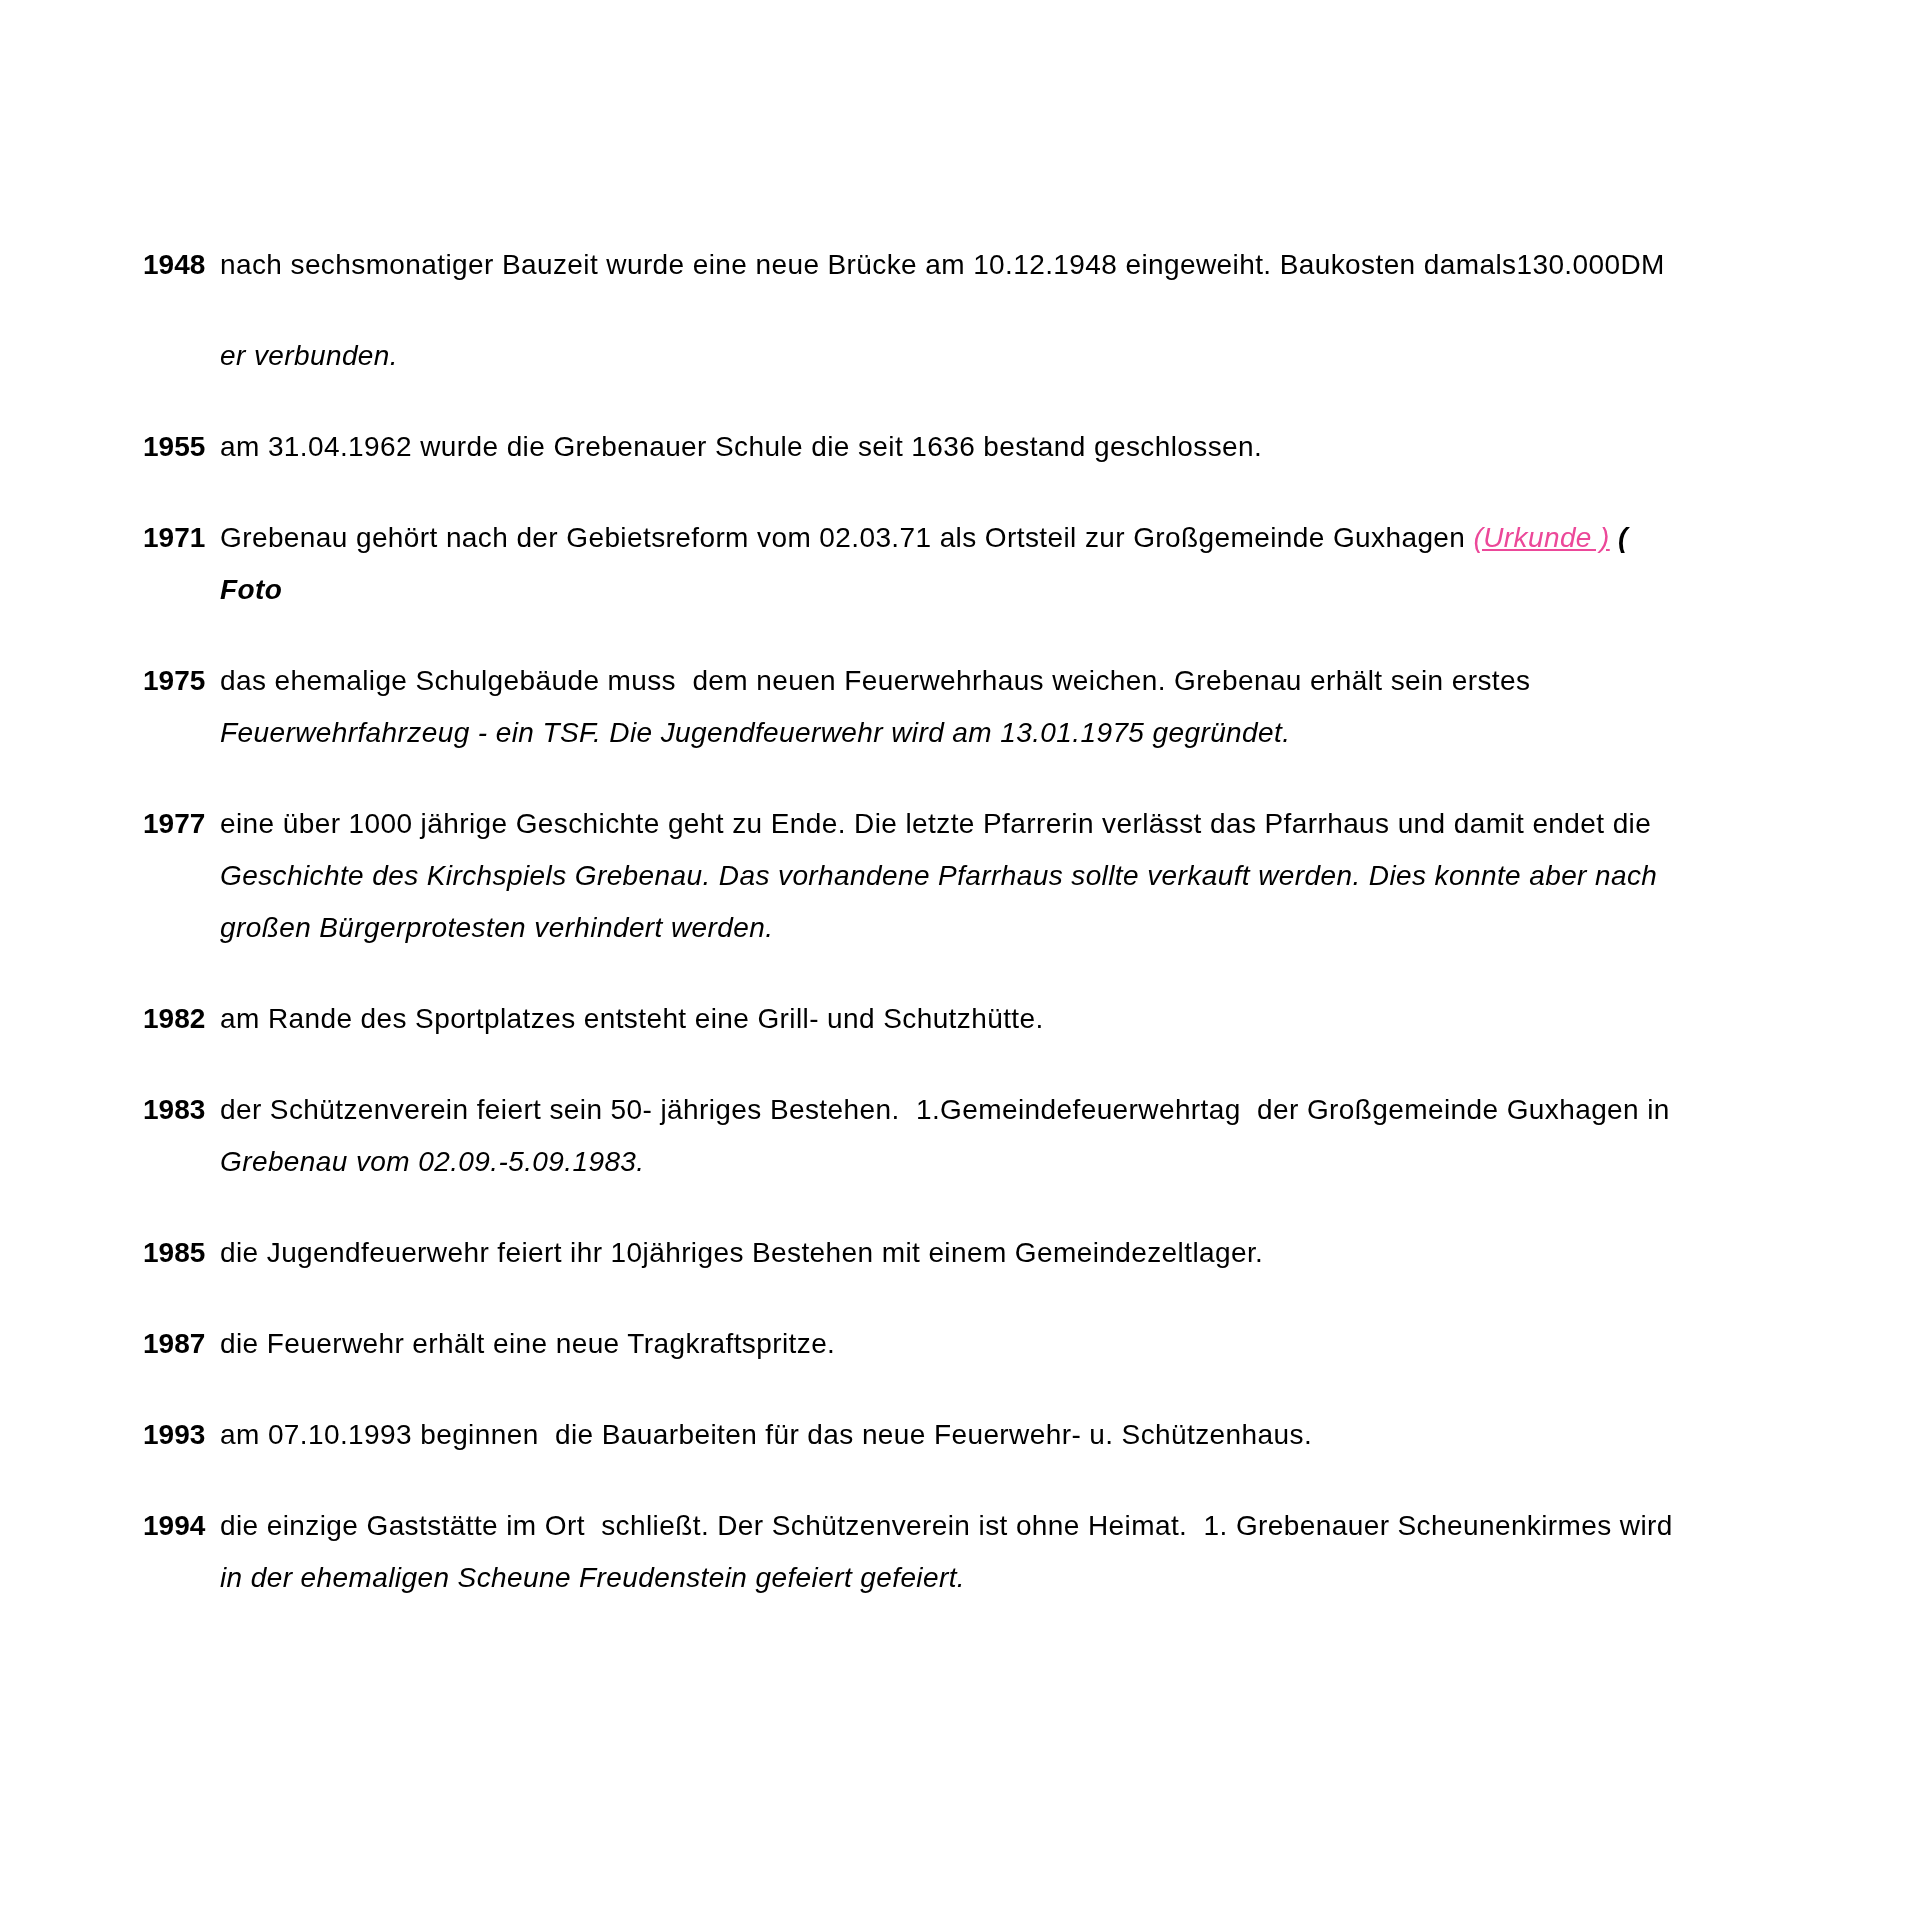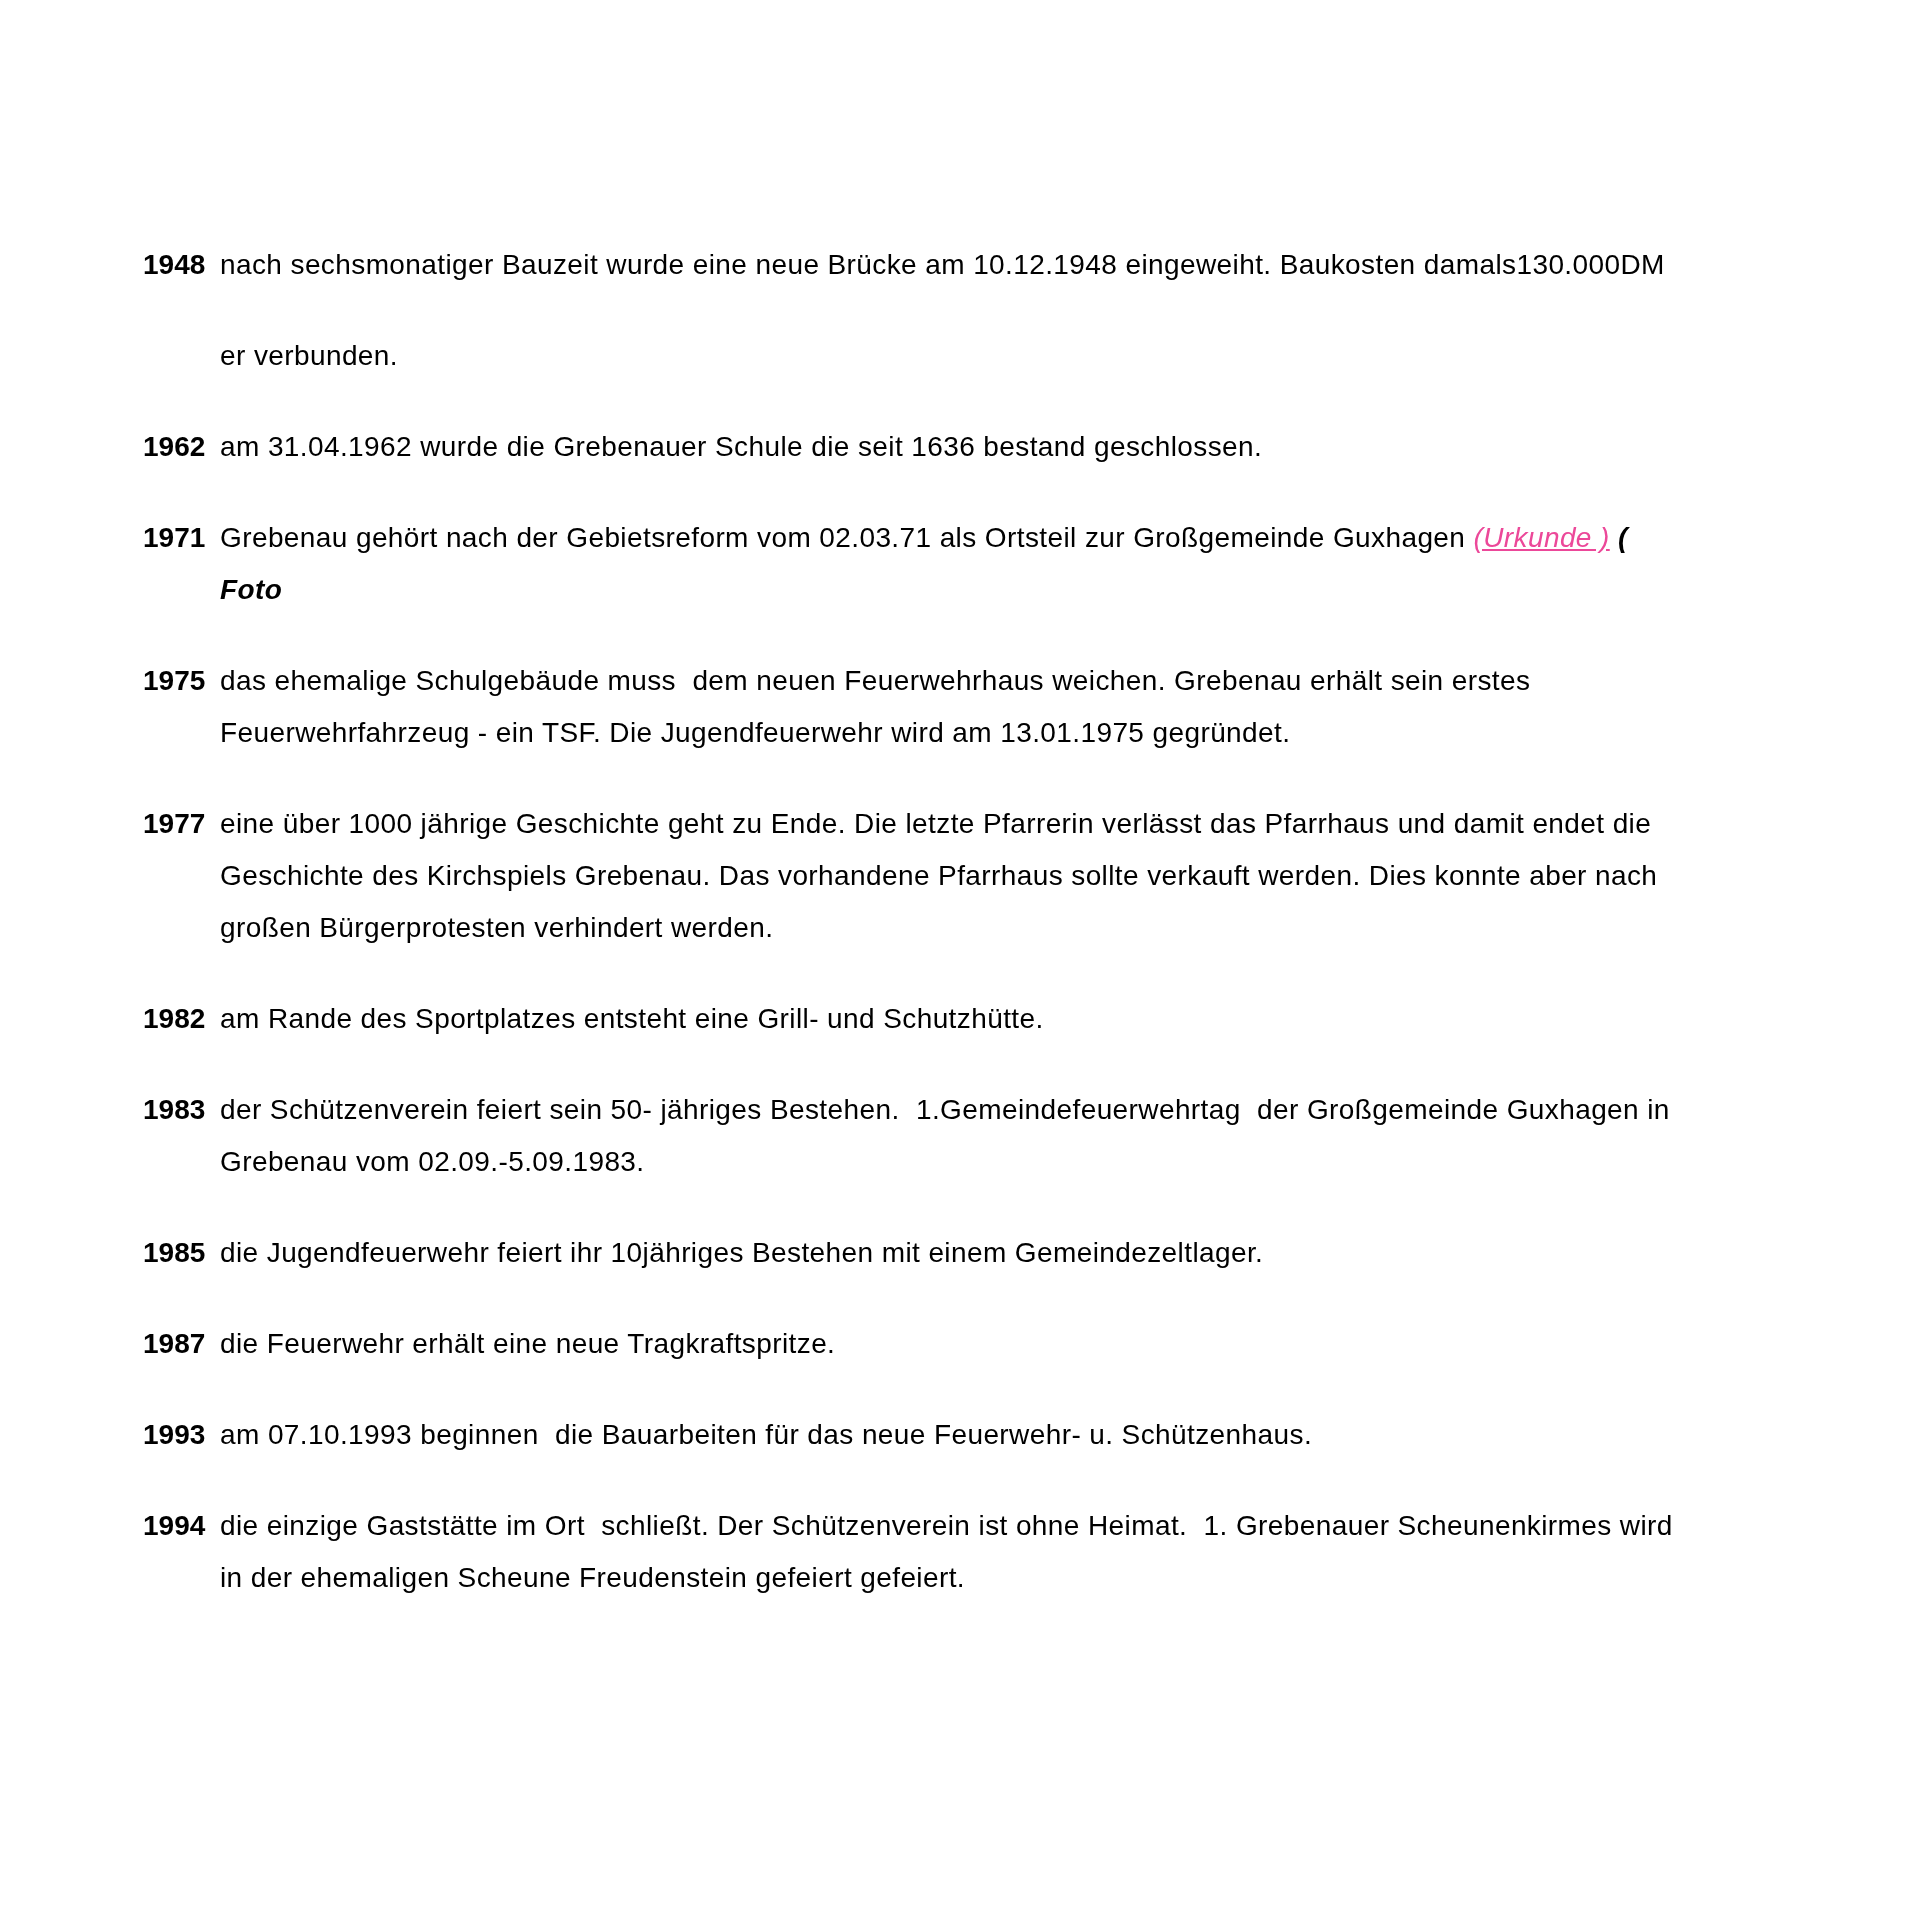--- a/index.html
+++ b/index.html
@@ -25,20 +25,21 @@
     margin: 0 0 39px 0;
   }
   .line {
     font-size: 28px;
     line-height: 52px;
     letter-spacing: 0.4px;
     white-space: pre;
   }
   .cont {
     margin-left: 77px;
+    font-style: italic;
   }
   .year {
     display: inline-block;
     width: 77px;
     font-weight: bold;
     letter-spacing: 0;
   }
   .link {
     color: #ec4899;
     font-style: italic;
@@ -57,21 +58,21 @@
 
   <div class="entry">
     <div class="line"><span class="year">1948</span><span>nach sechsmonatiger Bauzeit wurde eine neue Brücke am 10.12.1948 eingeweiht. Baukosten damals130.000DM</span></div>
   </div>
 
   <div class="entry">
     <div class="line cont">er verbunden.</div>
   </div>
 
   <div class="entry">
-    <div class="line"><span class="year">1962</span><span>am 31.04.1962 wurde die Grebenauer Schule die seit 1636 bestand geschlossen.</span></div>
+    <div class="line"><span class="year">1955</span><span>am 31.04.1962 wurde die Grebenauer Schule die seit 1636 bestand geschlossen.</span></div>
   </div>
 
 
   <div class="entry">
     <div class="line"><span class="year">1971</span><span>Grebenau gehört nach der Gebietsreform vom 02.03.71 als Ortsteil zur Großgemeinde Guxhagen </span><a class="link">(Urkunde )</a><span class="bi"> (</span></div>
     <div class="line cont bi">Foto</div>
   </div>
 
   <div class="entry">
     <div class="line"><span class="year">1975</span><span>das ehemalige Schulgebäude muss  dem neuen Feuerwehrhaus weichen. Grebenau erhält sein erstes</span></div>

